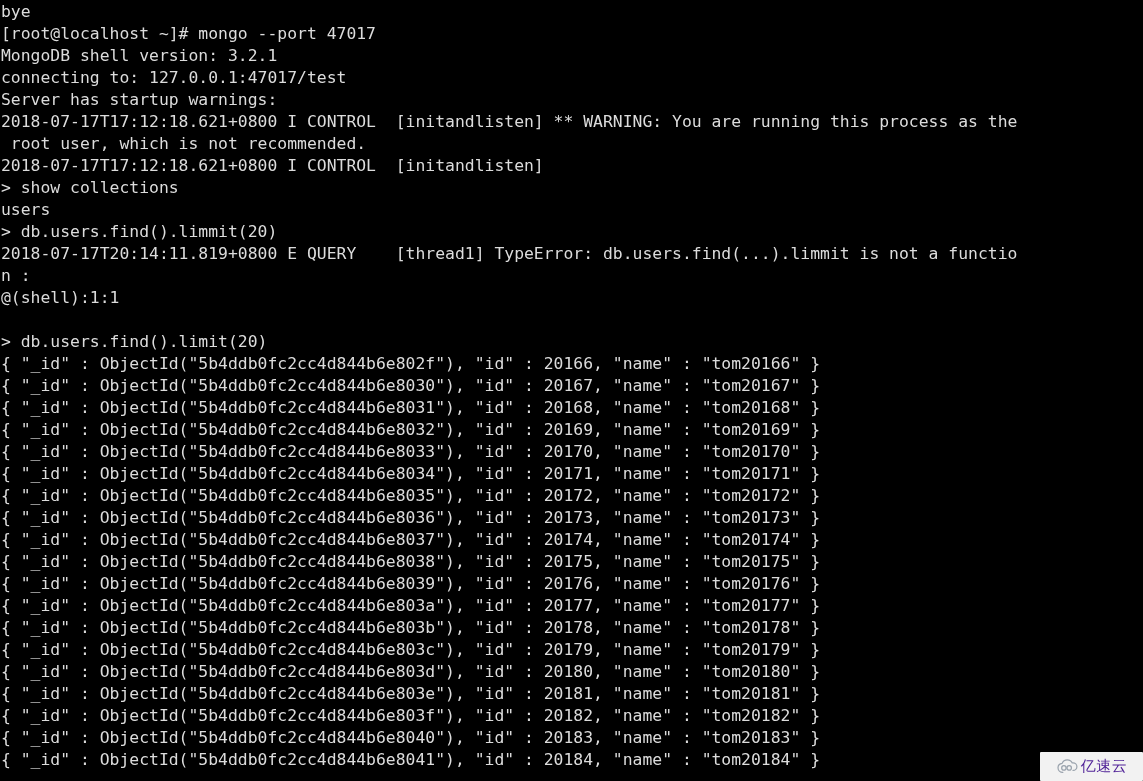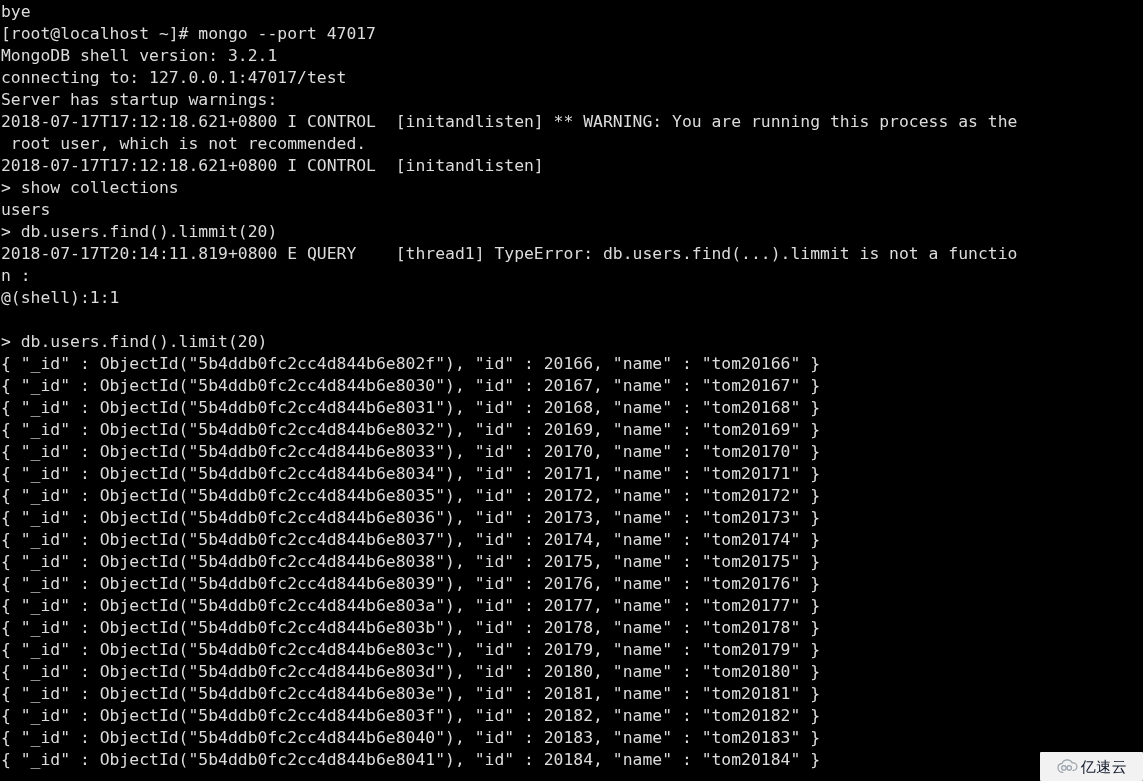--- a/index.html
+++ b/index.html
@@ -59,23 +59,23 @@
     border-radius: 1px;
   }
   #watermark .wm-icon {
     display: inline-flex;
     align-items: center;
     width: 22px;
     height: 16px;
     color: #9aa3ad;
   }
   #watermark .wm-text {
-    font-family: Liberation Sans, sans-serif;
+    font-family: Liberation Serif, serif;
     font-size: 15px;
-    color: #0f172a;
+    color: #4c1d95;
     letter-spacing: 0.5px;
     line-height: 1;
   }
 </style>
 </head>
 <body>
 
 <div id="terminal"><div class="tline">bye</div><div class="tline">[root@localhost ~]# mongo --port 47017</div><div class="tline">MongoDB shell version: 3.2.1</div><div class="tline">connecting to: 127.0.0.1:47017/test</div><div class="tline">Server has startup warnings:</div><div class="tline">2018-07-17T17:12:18.621+0800 I CONTROL  [initandlisten] ** WARNING: You are running this process as the</div><div class="tline"> root user, which is not recommended.</div><div class="tline">2018-07-17T17:12:18.621+0800 I CONTROL  [initandlisten]</div><div class="tline">&gt; show collections</div><div class="tline">users</div><div class="tline">&gt; db.users.find().limmit(20)</div><div class="tline">2018-07-17T20:14:11.819+0800 E QUERY    [thread1] TypeError: db.users.find(...).limmit is not a functio</div><div class="tline">n :</div><div class="tline">@(shell):1:1</div><div class="tline blank">&nbsp;</div><div class="tline">&gt; db.users.find().limit(20)</div><div class="tline">{ "_id" : ObjectId("5b4ddb0fc2cc4d844b6e802f"), "id" : 20166, "name" : "tom20166" }</div><div class="tline">{ "_id" : ObjectId("5b4ddb0fc2cc4d844b6e8030"), "id" : 20167, "name" : "tom20167" }</div><div class="tline">{ "_id" : ObjectId("5b4ddb0fc2cc4d844b6e8031"), "id" : 20168, "name" : "tom20168" }</div><div class="tline">{ "_id" : ObjectId("5b4ddb0fc2cc4d844b6e8032"), "id" : 20169, "name" : "tom20169" }</div><div class="tline">{ "_id" : ObjectId("5b4ddb0fc2cc4d844b6e8033"), "id" : 20170, "name" : "tom20170" }</div><div class="tline">{ "_id" : ObjectId("5b4ddb0fc2cc4d844b6e8034"), "id" : 20171, "name" : "tom20171" }</div><div class="tline">{ "_id" : ObjectId("5b4ddb0fc2cc4d844b6e8035"), "id" : 20172, "name" : "tom20172" }</div><div class="tline">{ "_id" : ObjectId("5b4ddb0fc2cc4d844b6e8036"), "id" : 20173, "name" : "tom20173" }</div><div class="tline">{ "_id" : ObjectId("5b4ddb0fc2cc4d844b6e8037"), "id" : 20174, "name" : "tom20174" }</div><div class="tline">{ "_id" : ObjectId("5b4ddb0fc2cc4d844b6e8038"), "id" : 20175, "name" : "tom20175" }</div><div class="tline">{ "_id" : ObjectId("5b4ddb0fc2cc4d844b6e8039"), "id" : 20176, "name" : "tom20176" }</div><div class="tline">{ "_id" : ObjectId("5b4ddb0fc2cc4d844b6e803a"), "id" : 20177, "name" : "tom20177" }</div><div class="tline">{ "_id" : ObjectId("5b4ddb0fc2cc4d844b6e803b"), "id" : 20178, "name" : "tom20178" }</div><div class="tline">{ "_id" : ObjectId("5b4ddb0fc2cc4d844b6e803c"), "id" : 20179, "name" : "tom20179" }</div><div class="tline">{ "_id" : ObjectId("5b4ddb0fc2cc4d844b6e803d"), "id" : 20180, "name" : "tom20180" }</div><div class="tline">{ "_id" : ObjectId("5b4ddb0fc2cc4d844b6e803e"), "id" : 20181, "name" : "tom20181" }</div><div class="tline">{ "_id" : ObjectId("5b4ddb0fc2cc4d844b6e803f"), "id" : 20182, "name" : "tom20182" }</div><div class="tline">{ "_id" : ObjectId("5b4ddb0fc2cc4d844b6e8040"), "id" : 20183, "name" : "tom20183" }</div><div class="tline">{ "_id" : ObjectId("5b4ddb0fc2cc4d844b6e8041"), "id" : 20184, "name" : "tom20184" }</div></div>
 
 <div id="watermark">

